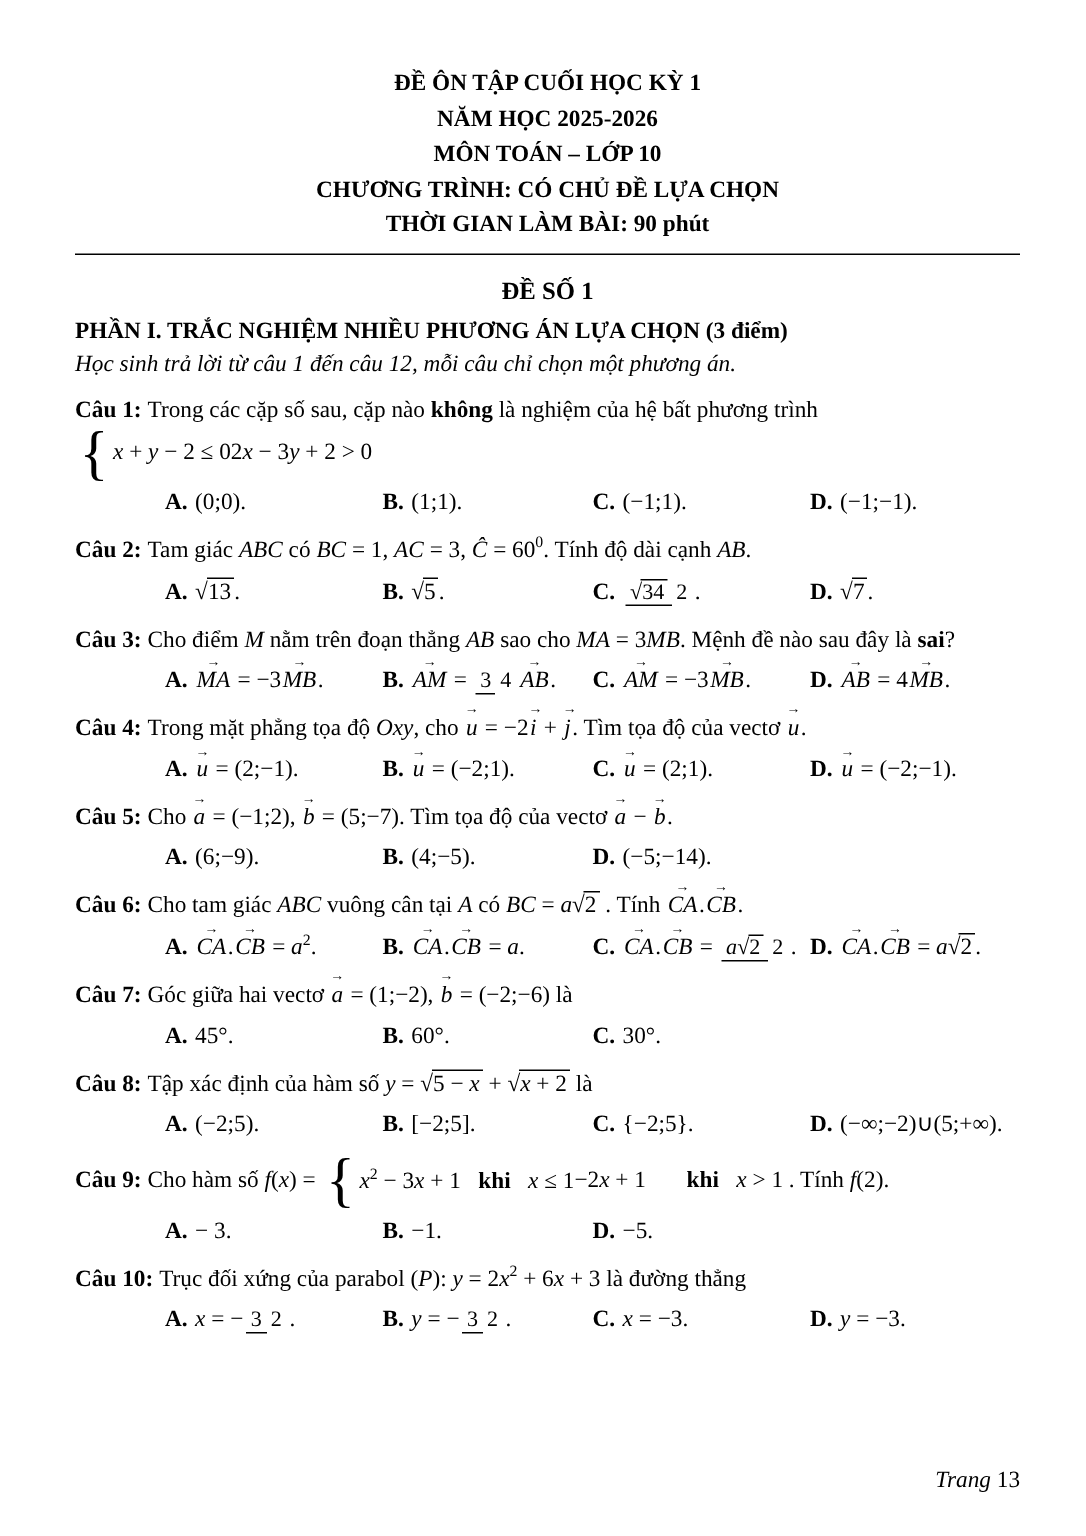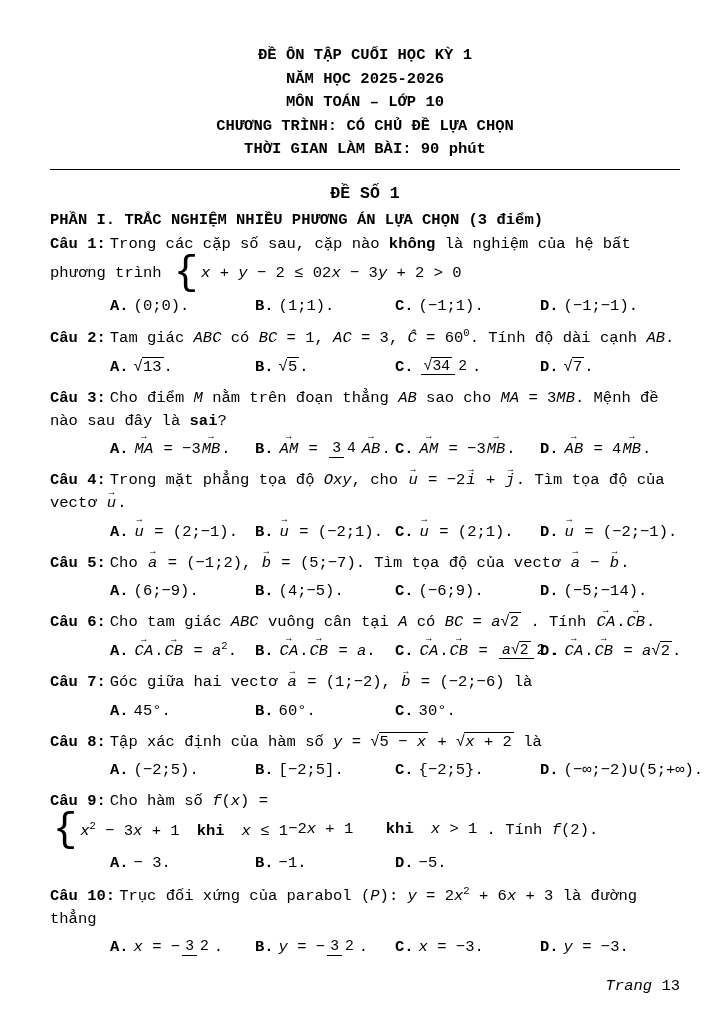--- a/index.html
+++ b/index.html
@@ -1,19 +1,19 @@
 <!DOCTYPE html>
 <html><head>
 <meta charset="utf-8">
 <style>
   html,body{margin:0;padding:0;background:#fff;}
   .page{
     width:724px;height:1024px;box-sizing:border-box;
     padding:44px 44px 26px 50px;
-    font-family:Liberation Mono, monospace;font-size:15.5px;color:#000;
+    font-family:Liberation Serif, serif;font-size:15.5px;color:#000;
     display:flex;flex-direction:column;overflow:hidden;background:#fff;
   }
   .hline{text-align:center;font-weight:bold;line-height:1.52;}
   .rule{border-top:1.6px solid #000;margin:7px 0 4px 0;}
   .exam-title{text-align:center;font-weight:bold;font-size:16.5px;margin:10px 0 6px 0;}
   .part-heading{font-weight:bold;margin:2px 0 4px 0;}
   .instruction{font-style:italic;margin:0 0 10px 0;}
   .question{margin-bottom:8px;}
   .qbody{line-height:1.5;}
   .qlabel{margin-right:4px;}
@@ -46,20 +46,21 @@
     <div class="hline">NĂM HỌC 2025-2026</div>
     <div class="hline">MÔN TOÁN – LỚP 10</div>
     <div class="hline">CHƯƠNG TRÌNH: CÓ CHỦ ĐỀ LỰA CHỌN</div>
     <div class="hline">THỜI GIAN LÀM BÀI: 90 phút</div>
   </header>
 
   <div class="rule"></div>
 
   <div class="exam-title">ĐỀ SỐ 1</div>
   <div class="part-heading">PHẦN I. TRẮC NGHIỆM NHIỀU PHƯƠNG ÁN LỰA CHỌN (3 điểm)</div>
+  <div class="instruction">Học sinh trả lời từ câu 1 đến câu 12, mỗi câu chỉ chọn một phương án.</div>
 
   <div id="questions">
       <div class="question">
         <div class="qbody"><b class="qlabel">Câu 1:</b><span class="qtext">Trong các cặp số sau, cặp nào <b>không</b> là nghiệm của hệ bất phương trình <span class="cases">
               <span class="cbrace">{</span>
               <span class="clines">
                 <span class="cline"><i>x</i> + <i>y</i> − 2 ≤ 0</span>
                 <span class="cline">2<i>x</i> − 3<i>y</i> + 2 &gt; 0</span>
               </span>
             </span></span></div>
@@ -101,21 +102,20 @@
           <div class="option"><b class="olabel">B.</b><span class="otext"><span class="vec"><span class="varrow">→</span>u</span> = (−2;1).</span></div>
           <div class="option"><b class="olabel">C.</b><span class="otext"><span class="vec"><span class="varrow">→</span>u</span> = (2;1).</span></div>
           <div class="option"><b class="olabel">D.</b><span class="otext"><span class="vec"><span class="varrow">→</span>u</span> = (−2;−1).</span></div>
         </div>
       </div>
       <div class="question">
         <div class="qbody"><b class="qlabel">Câu 5:</b><span class="qtext">Cho <span class="vec"><span class="varrow">→</span>a</span> = (−1;2), <span class="vec"><span class="varrow">→</span>b</span> = (5;−7). Tìm tọa độ của vectơ <span class="vec"><span class="varrow">→</span>a</span> − <span class="vec"><span class="varrow">→</span>b</span>.</span></div>
         <div class="options">
           <div class="option"><b class="olabel">A.</b><span class="otext">(6;−9).</span></div>
           <div class="option"><b class="olabel">B.</b><span class="otext">(4;−5).</span></div>
-          <div class="option"><b class="olabel">C.</b><span class="otext">(−6;9).</span></div>
           <div class="option"><b class="olabel">D.</b><span class="otext">(−5;−14).</span></div>
         </div>
       </div>
       <div class="question">
         <div class="qbody"><b class="qlabel">Câu 6:</b><span class="qtext">Cho tam giác <i>ABC</i> vuông cân tại <i>A</i> có <i>BC</i> = <i>a</i><span class="sqrt"><span class="rad">√</span><span class="radicand">2</span></span> . Tính <span class="vec"><span class="varrow">→</span>CA</span>.<span class="vec"><span class="varrow">→</span>CB</span>.</span></div>
         <div class="options">
           <div class="option"><b class="olabel">A.</b><span class="otext"><span class="vec"><span class="varrow">→</span>CA</span>.<span class="vec"><span class="varrow">→</span>CB</span> = <i>a</i><sup>2</sup>.</span></div>
           <div class="option"><b class="olabel">B.</b><span class="otext"><span class="vec"><span class="varrow">→</span>CA</span>.<span class="vec"><span class="varrow">→</span>CB</span> = <i>a</i>.</span></div>
           <div class="option"><b class="olabel">C.</b><span class="otext"><span class="vec"><span class="varrow">→</span>CA</span>.<span class="vec"><span class="varrow">→</span>CB</span> = <span class="frac">
                 <span class="fnum"><i>a</i><span class="sqrt"><span class="rad">√</span><span class="radicand">2</span></span></span>

